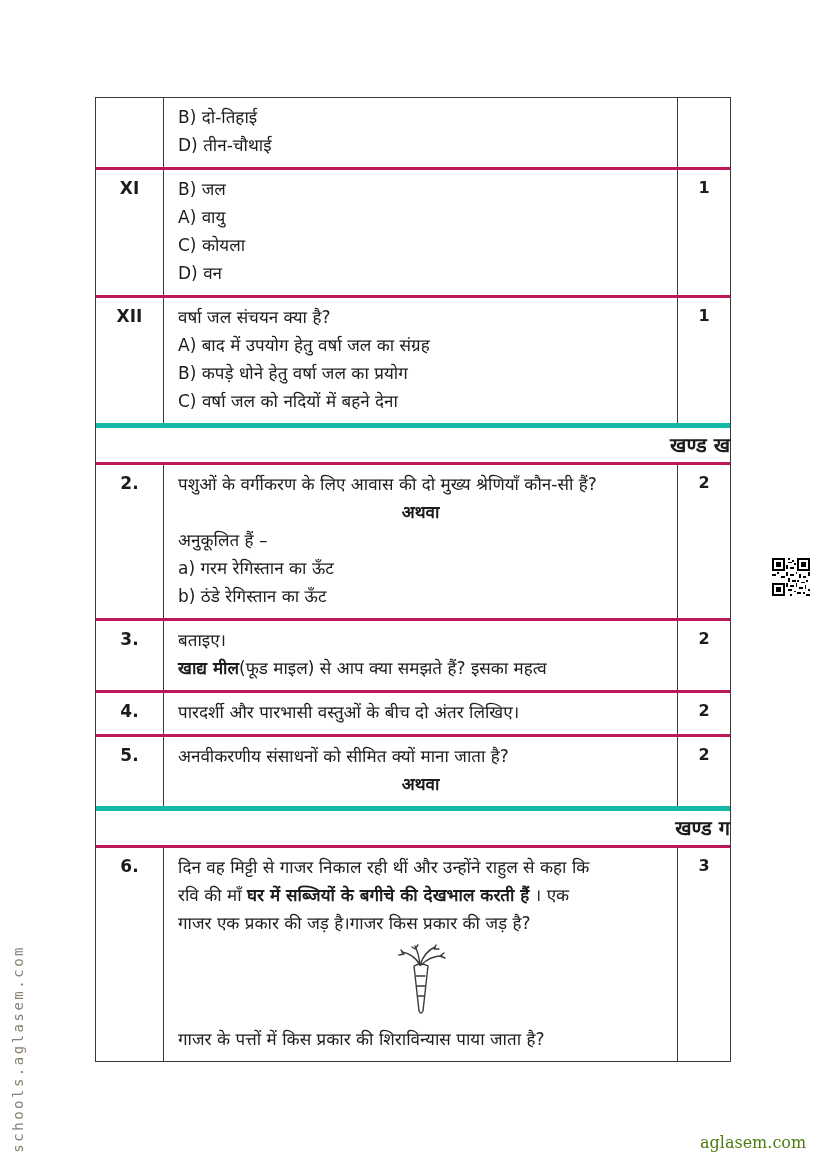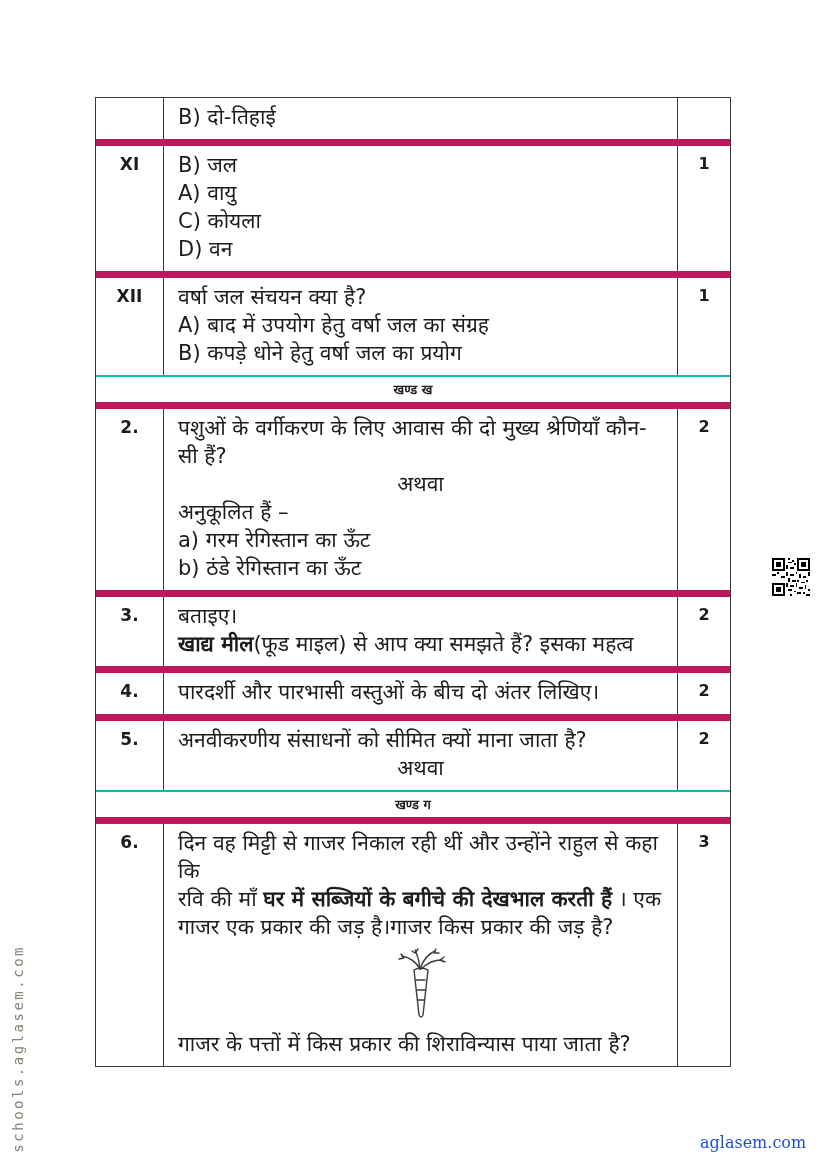--- a/index.html
+++ b/index.html
@@ -12,83 +12,84 @@
     overflow: hidden;
   }
   .exam-table {
     position: absolute;
     left: 95px; top: 97px;
     width: 636px;
     border: 1px solid #3a3a3a;
     background: #fff;
     box-sizing: border-box;
   }
-  .trow { display: flex; border-top: 7px solid #be185d; }
+  .trow { display: flex; border-top: 3px solid #be185d; }
   .trow:first-child { border-top: none; }
   .qno {
     width: 68px; flex: 0 0 68px;
     border-right: 1px solid #3a3a3a;
     text-align: center; font-weight: bold;
     padding-top: 8px; font-size: 17px;
     box-sizing: border-box;
   }
   .qtext {
     flex: 1 1 auto;
     border-right: 1px solid #3a3a3a;
     padding: 5px 14px 8px 14px;
-    font-size: 21px;
+    font-size: 17px;
     box-sizing: border-box;
   }
   .marks {
     width: 52px; flex: 0 0 52px;
     text-align: center; font-weight: bold;
     padding-top: 8px; font-size: 16px;
     box-sizing: border-box;
   }
   .line { line-height: 28px; }
-  .center-bold { text-align: center; font-weight: normal; }
+  .center-bold { text-align: center; font-weight: bold; }
   .bold { font-weight: bold; }
   .section-row {
-    border-top: 2px solid #14b8a6;
-    text-align: center; font-weight: bold;
-    padding: 3px 0 4px 0; font-size: 13px;
+    border-top: 5px solid #14b8a6;
+    text-align: right; font-weight: bold;
+    padding: 3px 0 4px 0; font-size: 20px;
   }
   .figure-wrap { text-align: center; margin: 6px 0 4px 0; }
   .wm-left {
     position: absolute;
     left: 10px; top: 945px;
     writing-mode: vertical-rl;
     transform: rotate(180deg);
     color: #8a8072;
     font-size: 14px;
     letter-spacing: 2.5px;
     font-family: "DejaVu Sans Mono", monospace;
   }
   .wm-bottom-right {
     position: absolute;
     left: 700px; top: 1133px;
-    color: #1d4ed8;
+    color: #4d7c0f;
     font-size: 16px;
     font-family: "DejaVu Serif", serif;
   }
   .qr {
     position: absolute;
     left: 772px; top: 558px;
     width: 38px; height: 38px;
   }
 </style>
 </head>
 <body>
 
 <div class="exam-table">
 
   <div class="trow">
     <div class="qno"></div>
     <div class="qtext">
       <div class="line">B) दो-तिहाई</div>
+      <div class="line">D) तीन-चौथाई</div>
     </div>
     <div class="marks"></div>
   </div>
 
   <div class="trow">
     <div class="qno">XI</div>
     <div class="qtext">
       <div class="line">B) जल</div>
       <div class="line">A) वायु</div>
       <div class="line">C) कोयला</div>
@@ -96,20 +97,21 @@
     </div>
     <div class="marks">1</div>
   </div>
 
   <div class="trow">
     <div class="qno">XII</div>
     <div class="qtext">
       <div class="line">वर्षा जल संचयन क्या है?</div>
       <div class="line">A) बाद में उपयोग हेतु वर्षा जल का संग्रह</div>
       <div class="line">B) कपड़े धोने हेतु वर्षा जल का प्रयोग</div>
+      <div class="line">C) वर्षा जल को नदियों में बहने देना</div>
     </div>
     <div class="marks">1</div>
   </div>
 
   <div class="section-row">खण्ड ख</div>
 
   <div class="trow">
     <div class="qno">2.</div>
     <div class="qtext">
       <div class="line">पशुओं के वर्गीकरण के लिए आवास की दो मुख्य श्रेणियाँ कौन-सी हैं?</div>

